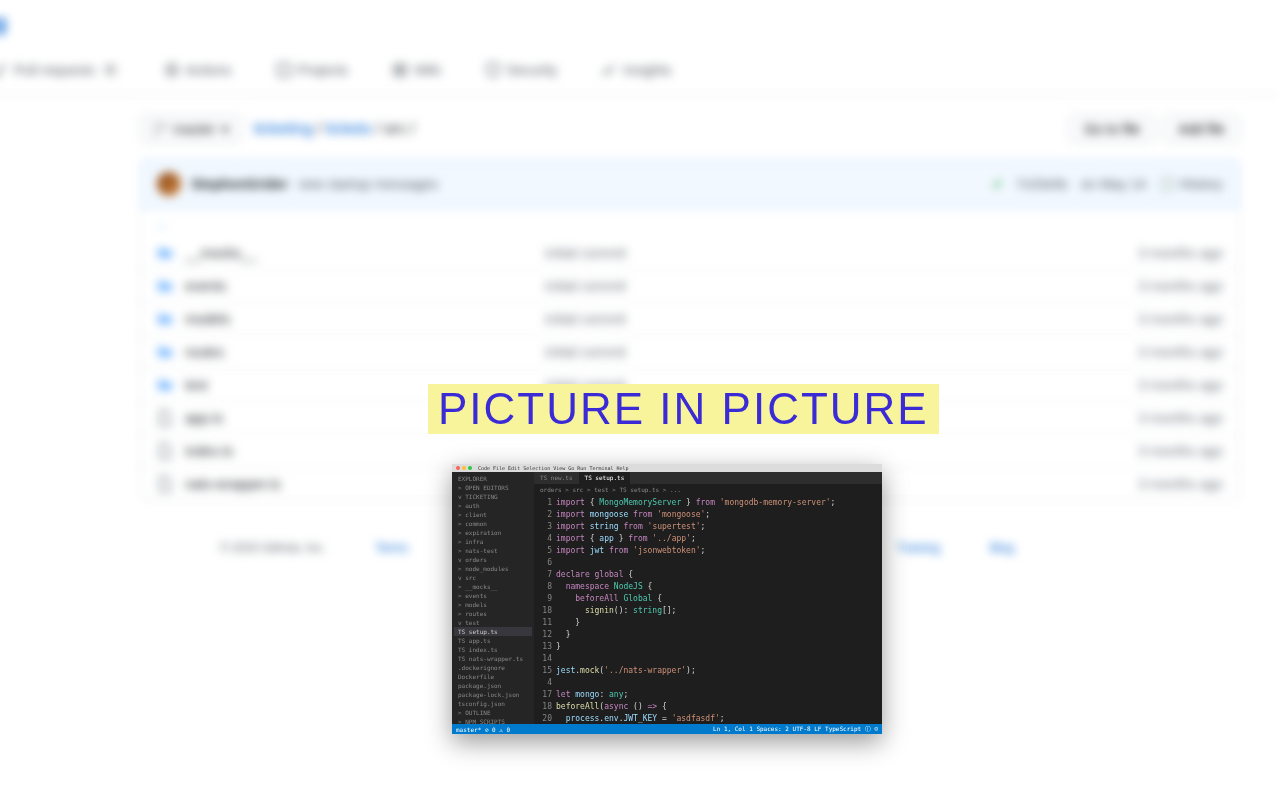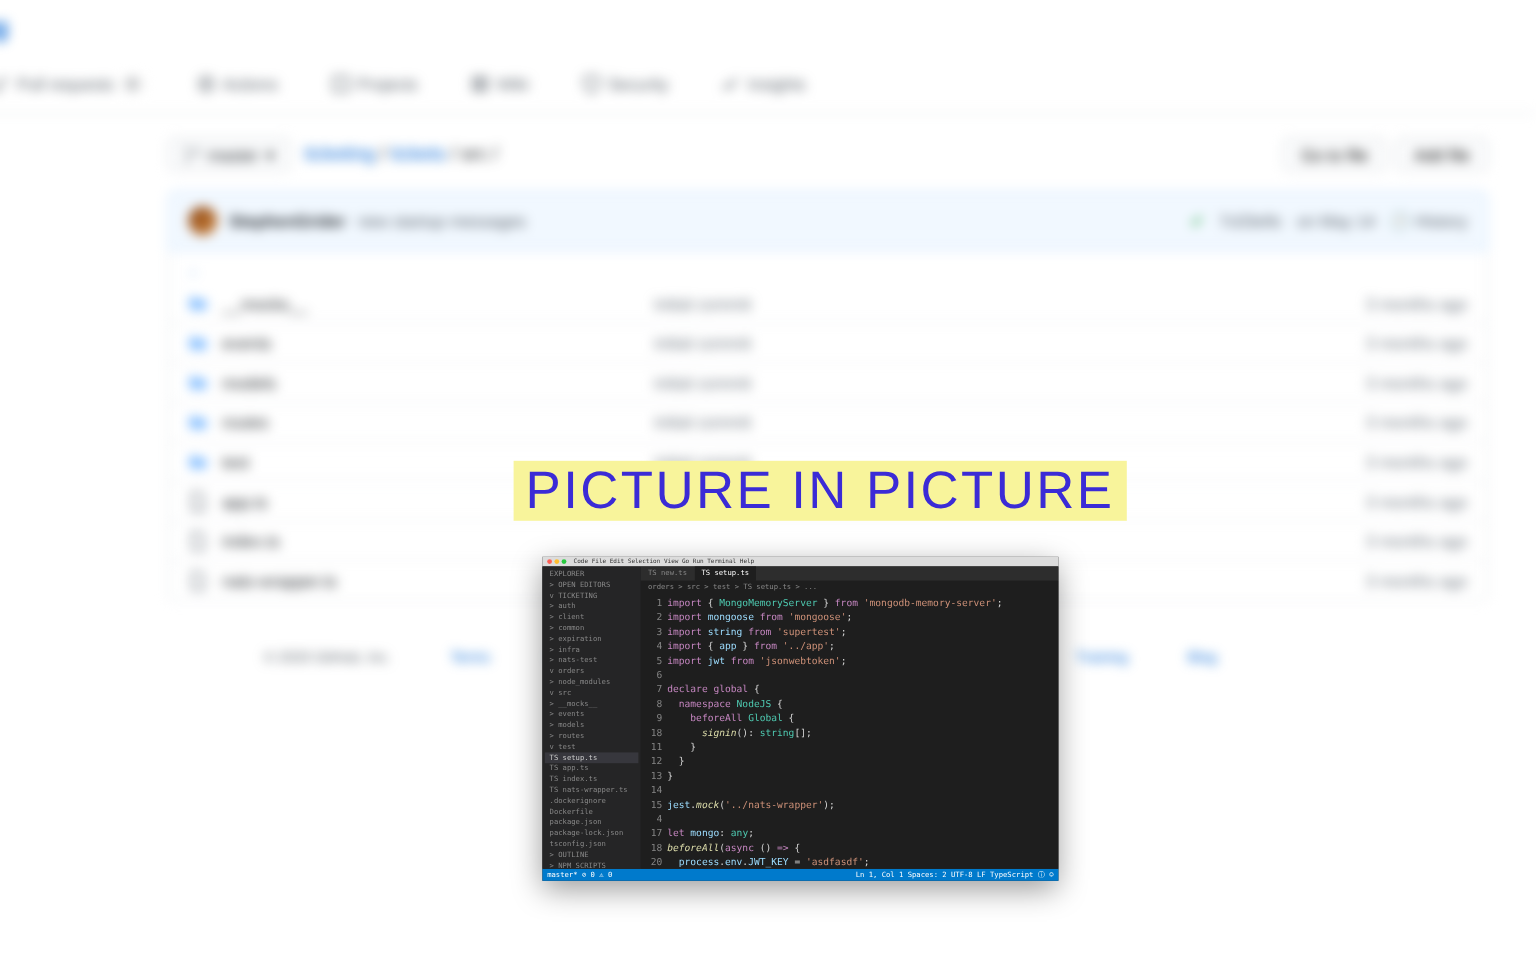--- a/index.html
+++ b/index.html
@@ -193,21 +193,21 @@
 .pip-gutter {
   width: 22px;
   text-align: right;
   color: #858585;
   padding: 2px 4px 2px 0;
 }
 .pip-gutter div { height: 12px; line-height: 12px; }
 .pip-lines { flex: 1; padding: 2px 0; }
 .pip-lines div { height: 12px; line-height: 12px; white-space: pre; }
 .tok-kw { color: #c586c0; }
-.tok-fn { color: #dcdcaa; font-style: italic; }
+.tok-fn { color: #dcdcaa; }
 .tok-type { color: #4ec9b0; }
 .tok-str { color: #ce9178; }
 .tok-var { color: #9cdcfe; }
 .tok-punc { color: #d4d4d4; }
 .tok-prop { color: #9cdcfe; }
 .pip-status {
   background: #007acc;
   height: 10px;
   font-size: 6px;
   color: #fff;

